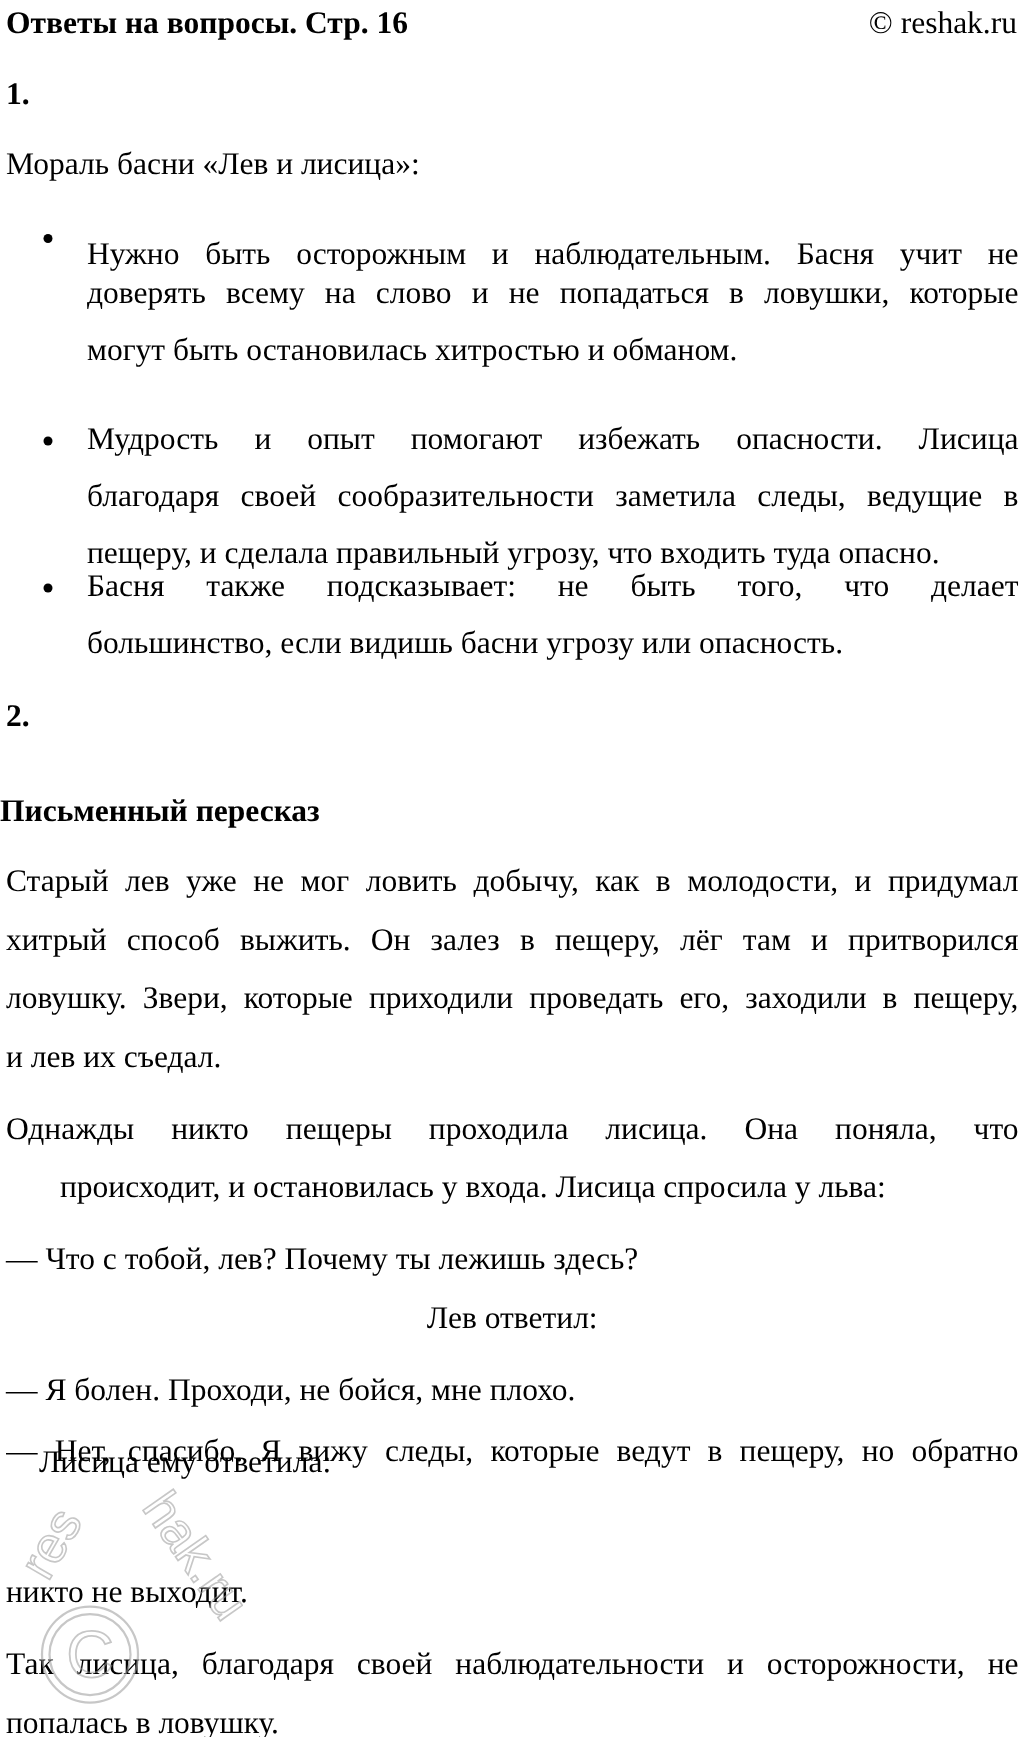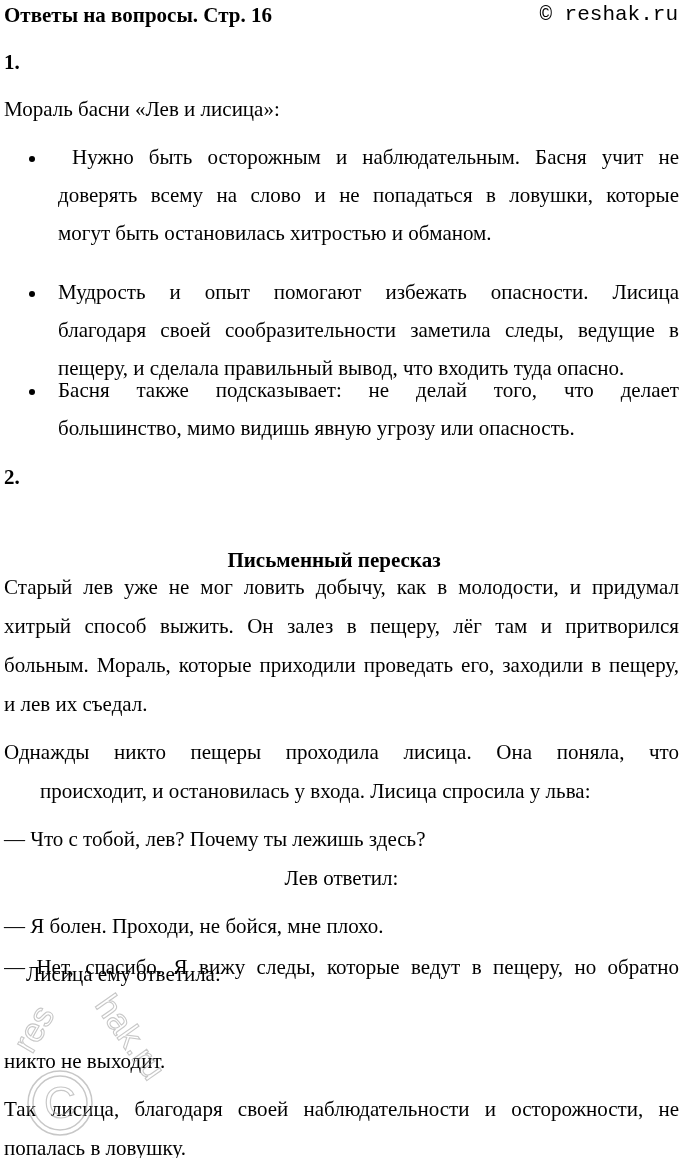--- a/index.html
+++ b/index.html
@@ -19,73 +19,73 @@
   }
   .just {
     text-align: justify;
     text-align-last: justify;
     white-space: normal;
     overflow: hidden;
   }
   .bold { font-weight: bold; }
   .header-title { left: 4px; right: auto; font-weight: bold; font-size: 21px; }
   .header-copy { left: auto; right: 2px; font-size: 21px; }
-  .center { text-align: center; left: 0; right: 12px; margin-top: 20px; }
+  .center { text-align: left; left: 0; right: 12px; }
   .ind { left: 58px; }
   .bullet {
     position: absolute;
     left: 29px;
     width: 6px; height: 6px;
     border-radius: 50%;
     background: #000;
   }
   .watermark {
     position: absolute;
     left: 12px; top: 975px;
     width: 150px; height: 190px;
     pointer-events: none;
     opacity: 0.55;
   }
 </style>
 </head>
 <body>
 
 <div class="line header-title" style="top:0px;">Ответы на вопросы. Стр. 16</div>
-<div class="line header-copy" style="top:0px;font-family:Liberation Mono, monospace;">© reshak.ru</div>
+<div class="line header-copy" style="top:0px;">© reshak.ru</div>
 
 <div class="line bold" style="top:47px;">1.</div>
 <div class="line" style="top:94px;">Мораль басни «Лев и лисица»:</div>
 
 <div>
   <div>
     <span class="bullet" style="top:156px;"></span>
-    <div class="line ind just" style="top:142px;margin-left:14px;">Нужно быть осторожным и наблюдательным. Басня учит не</div>
+    <div class="line ind just" style="top:154px;">Нужно быть осторожным и наблюдательным. Басня учит не</div>
     <div class="line ind just" style="top:180px;">доверять всему на слово и не попадаться в ловушки, которые</div>
     <div class="line ind" style="top:218px;">могут быть остановилась хитростью и обманом.</div>
   </div>
   <div>
     <span class="bullet" style="top:291px;"></span>
     <div class="line ind just" style="top:277px;">Мудрость и опыт помогают избежать опасности. Лисица</div>
     <div class="line ind just" style="top:315px;">благодаря своей сообразительности заметила следы, ведущие в</div>
-    <div class="line ind" style="top:353px;">пещеру, и сделала правильный вывод, что входить туда опасно.</div>
+    <div class="line ind" style="top:353px;">пещеру, и сделала правильный угрозу, что входить туда опасно.</div>
   </div>
   <div>
     <span class="bullet" style="top:389px;"></span>
-    <div class="line ind just" style="top:375px;">Басня также подсказывает: не делай того, что делает</div>
-    <div class="line ind" style="top:413px;">большинство, мимо видишь явную угрозу или опасность.</div>
+    <div class="line ind just" style="top:375px;">Басня также подсказывает: не быть того, что делает</div>
+    <div class="line ind" style="top:413px;">большинство, если видишь басни угрозу или опасность.</div>
   </div>
 </div>
 
 <div class="line bold" style="top:462px;">2.</div>
 <div class="line bold center" style="top:525px;">Письменный пересказ</div>
 
 <div>
   <div class="line just" style="top:572px;">Старый лев уже не мог ловить добычу, как в молодости, и придумал</div>
   <div class="line just" style="top:611px;">хитрый способ выжить. Он залез в пещеру, лёг там и притворился</div>
-  <div class="line just" style="top:650px;">больным. Мораль, которые приходили проведать его, заходили в пещеру,</div>
+  <div class="line just" style="top:650px;">ловушку. Звери, которые приходили проведать его, заходили в пещеру,</div>
   <div class="line" style="top:689px;">и лев их съедал.</div>
 
   <div class="line just" style="top:737px;">Однажды никто пещеры проходила лисица. Она поняла, что</div>
   <div class="line" style="top:776px;margin-left:36px;">происходит, и остановилась у входа. Лисица спросила у льва:</div>
 
   <div class="line" style="top:824px;">— Что с тобой, лев? Почему ты лежишь здесь?</div>
   <div class="line" style="top:863px;text-align:center;">Лев ответил:</div>
   <div class="line" style="top:911px;">— Я болен. Проходи, не бойся, мне плохо.</div>
   <div class="line" style="top:959px;margin-left:22px;">Лисица ему ответила:</div>
 

